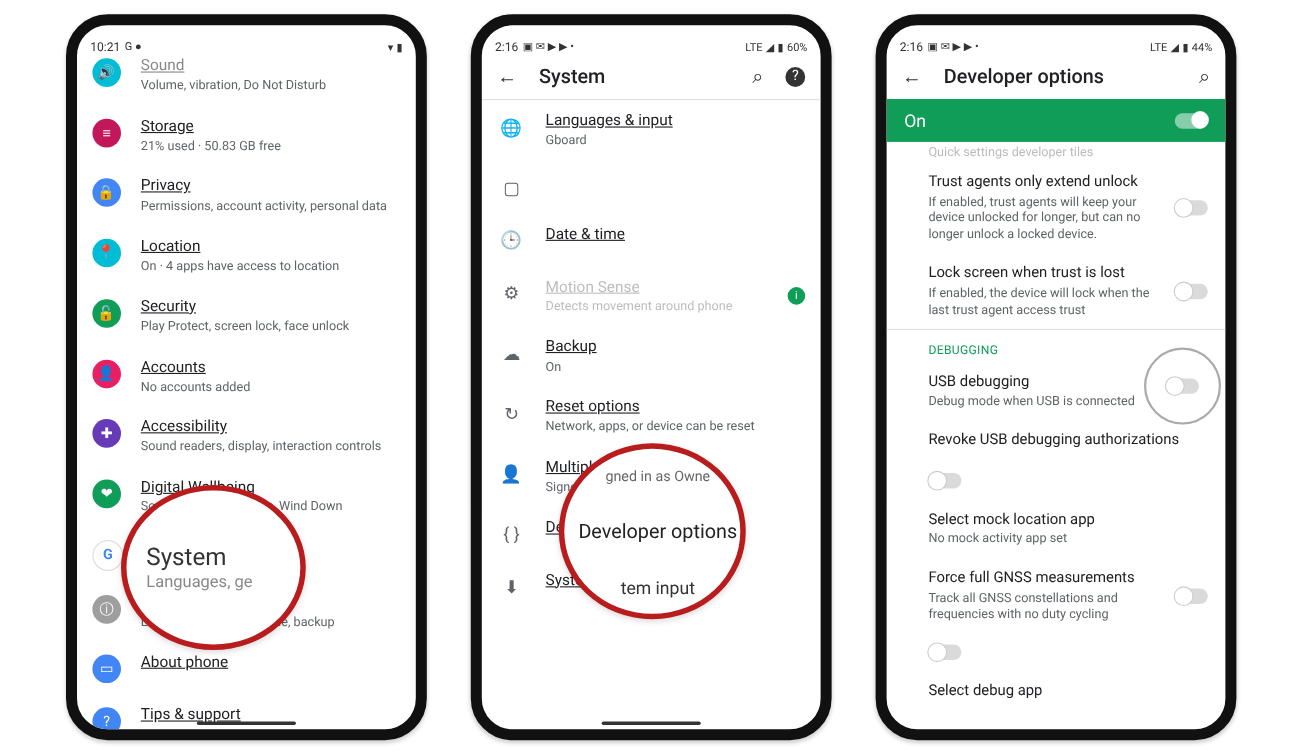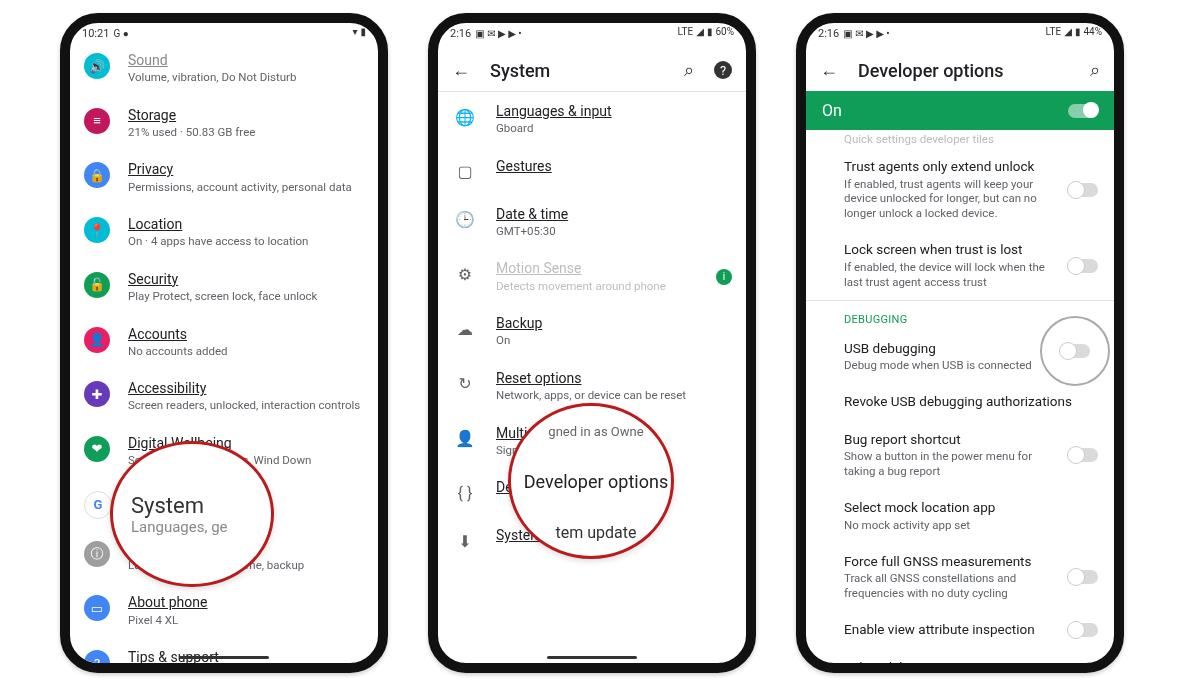--- a/index.html
+++ b/index.html
@@ -20,21 +20,21 @@
     border: 10px solid #111;
     border-radius: 38px;
     background: #fff;
     position: relative;
     overflow: hidden;
     box-shadow: 0 2px 4px rgba(0,0,0,0.2);
   }
   .status-bar {
     height: 22px;
     display: flex;
-    align-items: flex-start;
+    align-items: flex-end;
     justify-content: space-between;
     padding: 4px 12px 0 12px;
     font-size: 11px;
     color: #333;
   }
   .status-left { display:flex; align-items:center; gap:4px; }
   .status-right { display:flex; align-items:center; gap:3px; }
   .status-ic { font-size:10px; line-height:1; }
   .header {
     display: flex;
@@ -75,21 +75,21 @@
     background:#0f9d58; color:#fff; display:flex; align-items:center; padding:10px 16px; justify-content:space-between;
   }
   .green-bar .tg { width:30px;height:14px;border-radius:8px;background:rgba(255,255,255,0.5);position:relative;}
   .green-bar .tg::after { content:"";position:absolute;width:16px;height:16px;border-radius:50%;background:#fff;top:-2px;right:-1px;}
   .section-head { font-size:11px; color:#0f9d58; font-weight:400; padding:12px 18px 4px 38px; letter-spacing:0.3px;}
   .drow { padding:10px 16px 10px 38px; display:flex; gap:12px; }
   .drow .txt { flex:1; }
   .drow .title { font-size:13.5px; color:#202124; line-height:1.3;}
   .drow .sub { font-size:11.5px; color:#5f6368; line-height:1.3; margin-top:1px;}
   .magnify {
-    position:absolute; border:3px solid #b91c1c; border-radius:50%; background:#fff;
+    position:absolute; border:5px solid #b91c1c; border-radius:50%; background:#fff;
     display:flex; flex-direction:column; justify-content:center; padding-left:18px;
     box-shadow:0 2px 6px rgba(0,0,0,0.15);
     overflow:hidden;
   }
   .magnify .mt { font-size:22px; color:#333; }
   .magnify .ms { font-size:15px; color:#888; }
   .home-ind { position:absolute; bottom:4px; left:50%; transform:translateX(-50%); width:90px; height:3px; background:#333; border-radius:2px;}
   .usb-circle {
     position:absolute; border:2px solid #aaa; border-radius:50%; background:#fff;
     display:flex; align-items:center; justify-content:center;
@@ -149,21 +149,21 @@
       <div class="icon" style="background:#e91e63">👤</div>
       <div class="txt">
           <div class="title">Accounts</div>
           <div class="sub">No accounts added</div>
         </div>
     </div>
     <div class="row">
       <div class="icon" style="background:#673ab7">✚</div>
       <div class="txt">
           <div class="title">Accessibility</div>
-          <div class="sub">Screen readers, unlocked, interaction controls</div>
+          <div class="sub">Sound readers, display, interaction controls</div>
         </div>
     </div>
     <div class="row">
       <div class="icon" style="background:#0f9d58">❤</div>
       <div class="txt">
           <div class="title">Digital Wellbeing</div>
           <div class="sub">Screen time, app timers, Wind Down</div>
         </div>
     </div>
     <div class="row">
@@ -177,21 +177,20 @@
       <div class="icon" style="background:#9e9e9e">ⓘ</div>
       <div class="txt">
           <div class="title">System</div>
           <div class="sub">Languages, gestures, time, backup</div>
         </div>
     </div>
     <div class="row">
       <div class="icon" style="background:#4285f4">▭</div>
       <div class="txt">
           <div class="title">About phone</div>
-          <div class="sub">Pixel 4 XL</div>
         </div>
     </div>
     <div class="row">
       <div class="icon" style="background:#4285f4">?</div>
       <div class="txt">
           <div class="title">Tips &amp; support</div>
           <div class="sub">Help articles, phone &amp; chat, getting started</div>
         </div>
     </div>
   </div>
@@ -226,28 +225,26 @@
     <div class="row">
       <div class="icon plain">🌐</div>
       <div class="txt">
           <div class="title">Languages &amp; input</div>
           <div class="sub">Gboard</div>
         </div>
     </div>
     <div class="row">
       <div class="icon plain">▢</div>
       <div class="txt">
-          <div class="title">Gestures</div>
         </div>
     </div>
     <div class="row">
       <div class="icon plain">🕒</div>
       <div class="txt">
           <div class="title">Date &amp; time</div>
-          <div class="sub">GMT+05:30</div>
         </div>
     </div>
     <div class="row">
       <div class="icon plain">⚙</div>
       <div class="txt">
           <div class="title disabled">Motion Sense</div>
           <div class="sub disabled">Detects movement around phone</div>
         </div>
       <div class="info-dot">i</div>
     </div>
@@ -281,21 +278,21 @@
     <div class="row">
       <div class="icon plain">⬇</div>
       <div class="txt">
           <div class="title">System update</div>
         </div>
     </div>
   </div>
   <div class="magnify" style="width:150px;height:150px;left:70px;top:380px;padding-left:10px;align-items:center;">
     <div style="font-size:13px;color:#666;position:absolute;top:18px">gned in as Owne</div>
     <div style="font-size:18px;color:#222;">Developer options</div>
-    <div style="font-size:16px;color:#333;position:absolute;bottom:14px">tem update</div>
+    <div style="font-size:16px;color:#333;position:absolute;bottom:14px">tem input</div>
   </div>
   <div class="home-ind"></div>
 </div>
 
 <div class="phone">
   <div class="status-bar">
     <div class="status-left">
       <span>2:16</span>
       <span class="status-ic">▣ ✉ ▶ ▶ •</span>
     </div>
@@ -338,43 +335,36 @@
         <div class="title">USB debugging</div>
         <div class="sub">Debug mode when USB is connected</div>
       </div>
   </div>
   <div class="drow">
     <div class="txt">
         <div class="title">Revoke USB debugging authorizations</div>
       </div>
   </div>
   <div class="drow">
-    <div class="txt">
-        <div class="title">Bug report shortcut</div>
-        <div class="sub">Show a button in the power menu for taking a bug report</div>
-      </div>
     <div class="toggle"></div>
   </div>
   <div class="drow">
     <div class="txt">
         <div class="title">Select mock location app</div>
         <div class="sub">No mock activity app set</div>
       </div>
   </div>
   <div class="drow">
     <div class="txt">
         <div class="title">Force full GNSS measurements</div>
         <div class="sub">Track all GNSS constellations and frequencies with no duty cycling</div>
       </div>
     <div class="toggle"></div>
   </div>
   <div class="drow">
-    <div class="txt">
-        <div class="title">Enable view attribute inspection</div>
-      </div>
     <div class="toggle"></div>
   </div>
   <div class="drow">
     <div class="txt">
         <div class="title">Select debug app</div>
       </div>
   </div>
 
   <div class="usb-circle" style="width:66px;height:66px;right:4px;top:293px;">
     <div class="toggle"></div>

